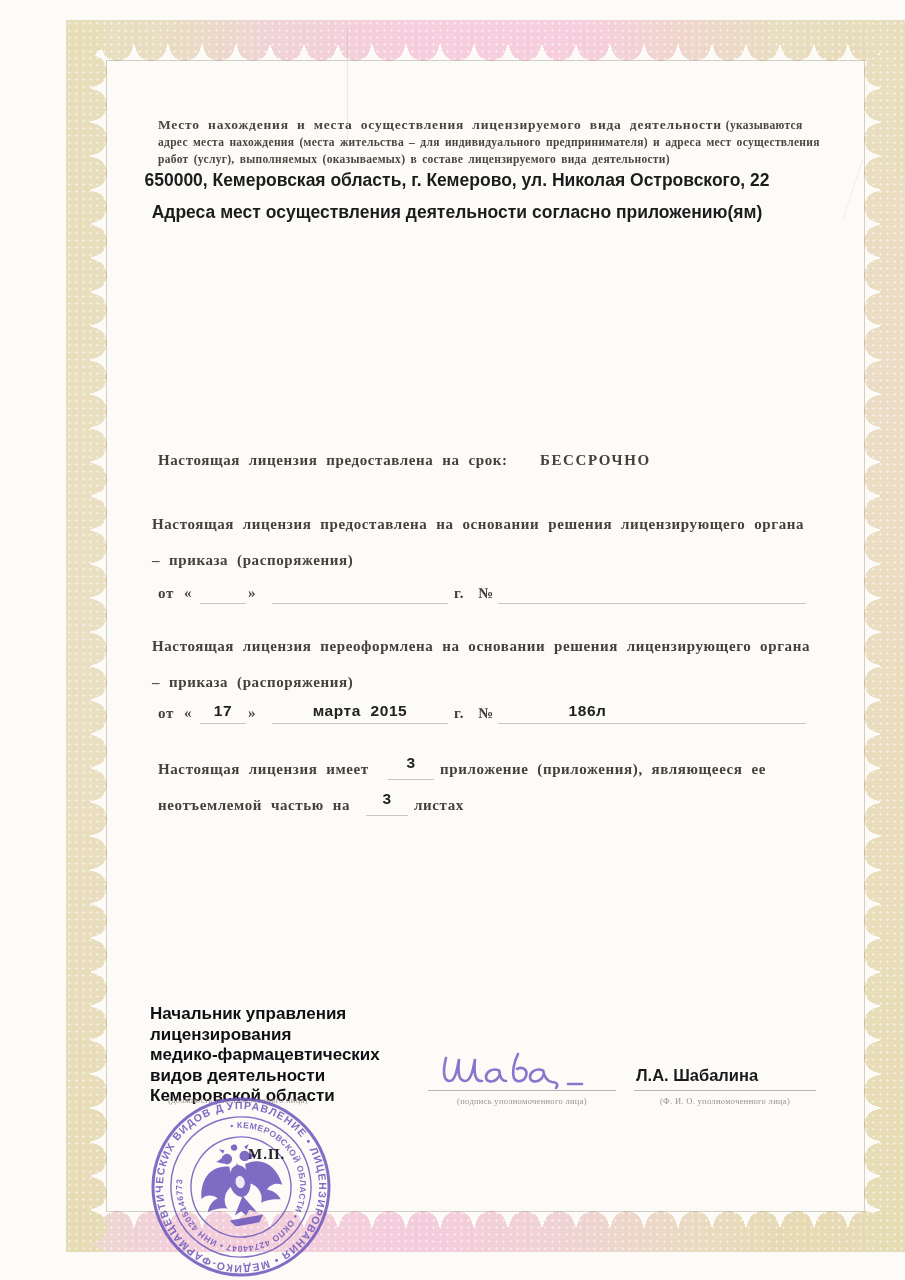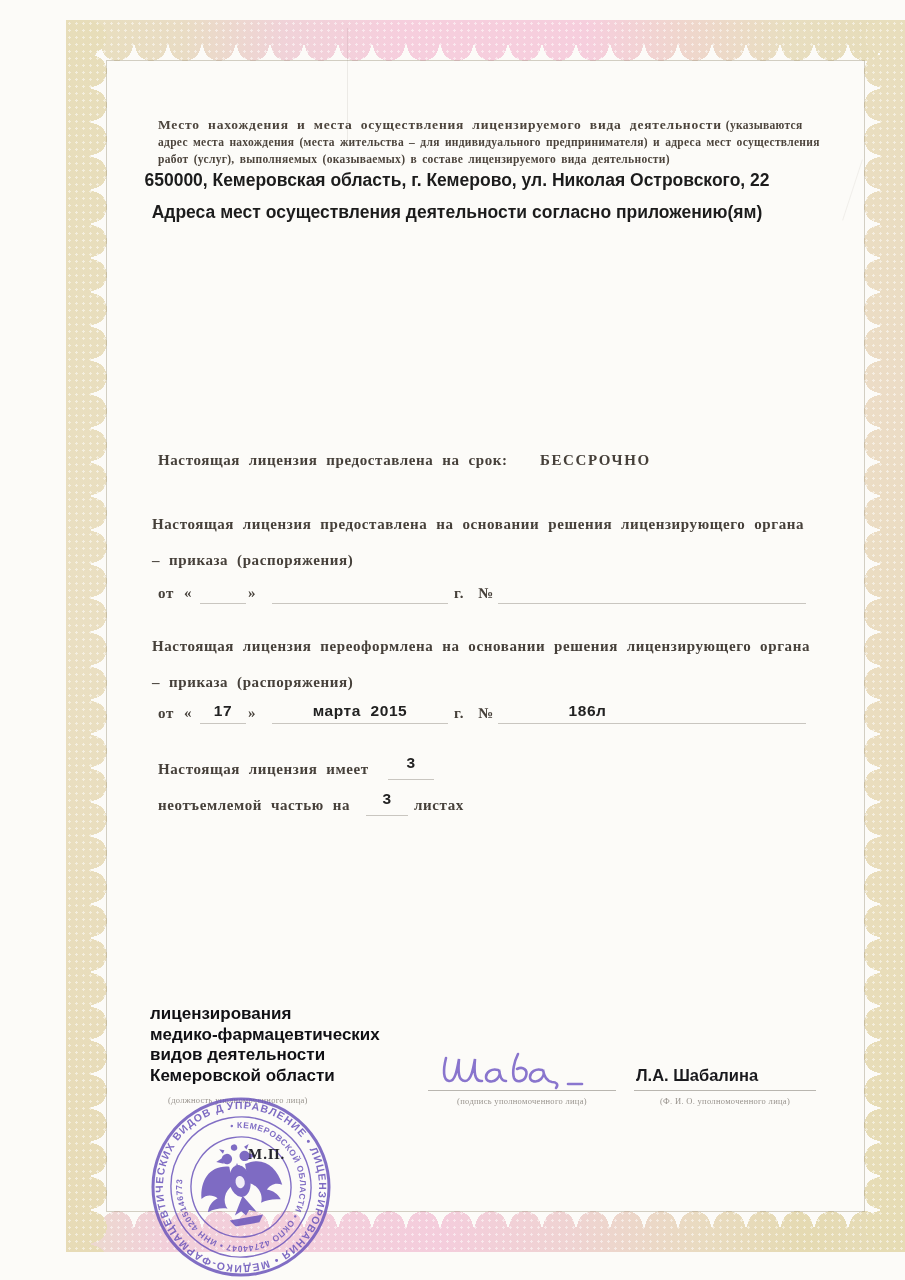--- a/index.html
+++ b/index.html
@@ -170,29 +170,31 @@
   <span class="t" style="left:454px">г.</span>
   <span class="t" style="left:478px">№</span>
   <span class="blank" style="left:498px;width:308px"></span>
   <span class="val fill-sans" style="left:545px;width:85px">186л</span>
 </div>
 
 <div class="att-row att1 form-serif para">
   <span class="t" style="left:158px">Настоящая лицензия имеет</span>
   <span class="blank" style="left:388px;width:46px"></span>
   <span class="val fill-sans" style="left:388px;width:46px">3</span>
+  <span class="t" style="left:440px">приложение (приложения), являющееся ее</span>
 </div>
 <div class="att-row att2 form-serif para">
   <span class="t" style="left:158px">неотъемлемой частью на</span>
   <span class="blank" style="left:366px;width:42px"></span>
   <span class="val fill-sans" style="left:366px;width:42px">3</span>
   <span class="t" style="left:414px">листах</span>
 </div>
 
 <div class="abs sign-pos">
+  <div>Начальник управления</div>
   <div>лицензирования</div>
   <div>медико-фармацевтических</div>
   <div>видов деятельности</div>
   <div>Кемеровской области</div>
 </div>
 <div class="abs caption cap-pos">(должность уполномоченного лица)</div>
 
 <svg class="abs script-sig" width="180" height="52" viewBox="0 0 180 52">
   <g fill="none" stroke="#7a63c8" stroke-width="2.6" stroke-linecap="round" opacity=".88">
     <path d="M8,14 C5,26 5,36 11,37 C17,38 19,26 21,15 C20,27 20,37 27,37 C33,37 35,26 37,15 C36,27 36,38 44,37"></path>

